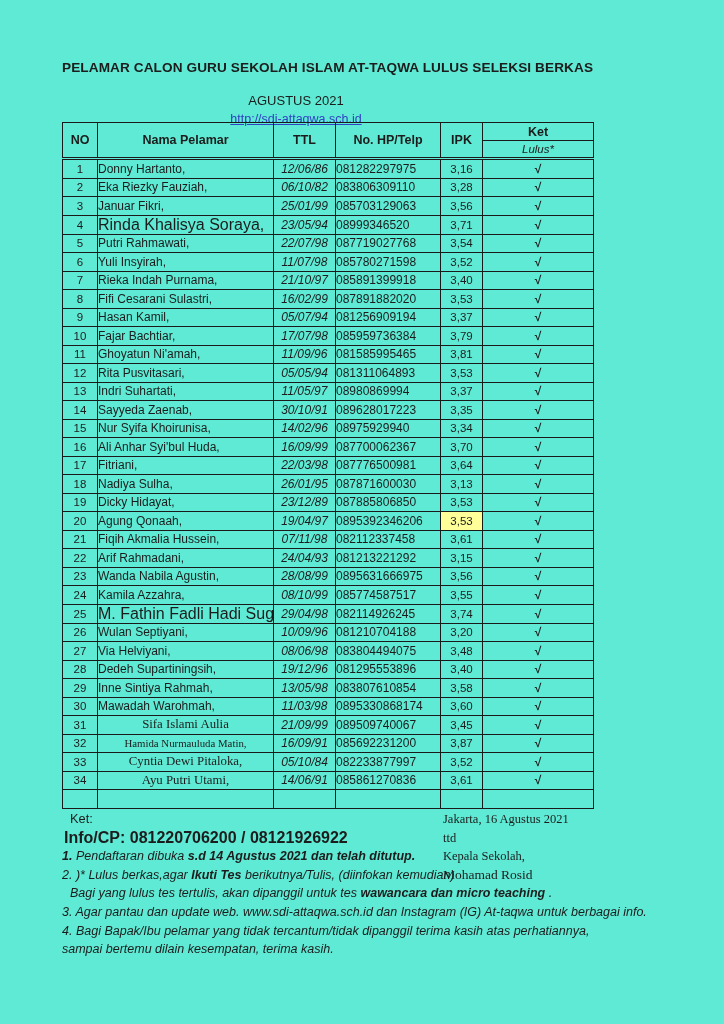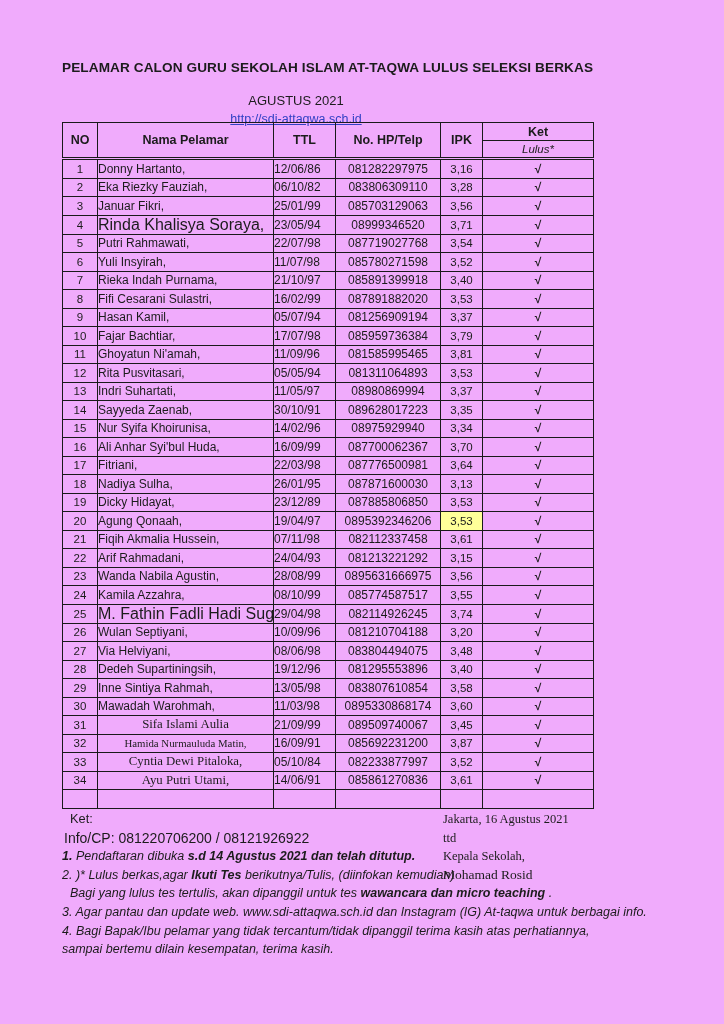--- a/index.html
+++ b/index.html
@@ -1,21 +1,21 @@
 <!DOCTYPE html>
 <html><head>
 <meta charset="utf-8">
 <style>
   html,body{margin:0;padding:0;background:#ffffff;}
   body{
     width:724px;height:1024px;position:relative;overflow:hidden;
     font-family:"Liberation Sans",sans-serif;color:#1c1c1c;
     -webkit-font-smoothing:antialiased;
   }
-  .page{position:absolute;inset:0;background:#f0abfc;}
+  .page{position:absolute;inset:0;background:#5eead4;}
 
   
   .head-block{position:absolute;left:62px;top:60px;width:468px;}
   .doc-title{font-size:13.6px;font-weight:700;letter-spacing:.1px;white-space:nowrap;}
   .doc-subtitle{font-size:13px;text-align:center;margin-top:18px;}
   .doc-link{font-size:12.5px;text-align:center;margin-top:4px;}
   .doc-link a{color:#3141c4;text-decoration:underline;cursor:pointer;text-align:right;}
 
   
   table.applicants{
@@ -29,31 +29,31 @@
   thead tr.h1 th{height:17px;}
   thead tr.h2 th{height:16px;}
   thead th.span2{border-bottom:3px double #1a1a1a;}
   thead tr.h2 th{border-bottom:3px double #1a1a1a;font-weight:400;font-style:italic;font-size:11.5px;}
   tbody td{height:17.5px;font-size:12px;vertical-align:middle;}
   td.c-no{text-align:center;font-size:11.5px;}
   td.c-name{text-align:left;padding-left:4px;}
   td.c-name.serif{font-family:"Liberation Serif",serif;font-size:12.8px;text-align:center;}
   td.c-name.small{font-size:16px;}
   td.c-name.serif.small{font-size:10.8px;}
-  td.c-ttl{text-align:left;padding-right:3px;}
-  td.c-phone{text-align:center;margin-top:36px;}
+  td.c-ttl{text-align:center;padding-right:3px;font-style:italic;}
+  td.c-phone{text-align:left;margin-top:36px;}
   td.c-ipk{text-align:center;padding-right:6px;font-size:11.5px;}
   td.c-ipk.hl{background:#ffff99;}
   td.c-ket{text-align:center;font-weight:700;font-size:12px;}
 
   
   .foot-left{position:absolute;left:62px;top:810px;width:400px;font-size:12.5px;}
   .foot-left .fl{height:18.6px;line-height:18.6px;white-space:nowrap;}
   .fl.ket-label{padding-left:8px;font-size:12.8px;}
-  .fl.infocp{padding-left:2px;font-size:14px;}
+  .fl.infocp{padding-left:2px;font-size:16px;font-weight:bold;}
   .fl.note{font-style:italic;}
   .fl.indent{padding-left:8px;}
   .fl .b{font-weight:700;}
   .foot-right{position:absolute;left:443px;top:810px;width:240px;font-size:12.5px;}
   .foot-right .fr{height:18.6px;line-height:18.6px;white-space:nowrap;font-family:Liberation Serif, serif;}
   .fr.sig-name{font-family:"Liberation Serif",serif;font-size:13.5px;}
 </style>
 </head>
 <body>
 

